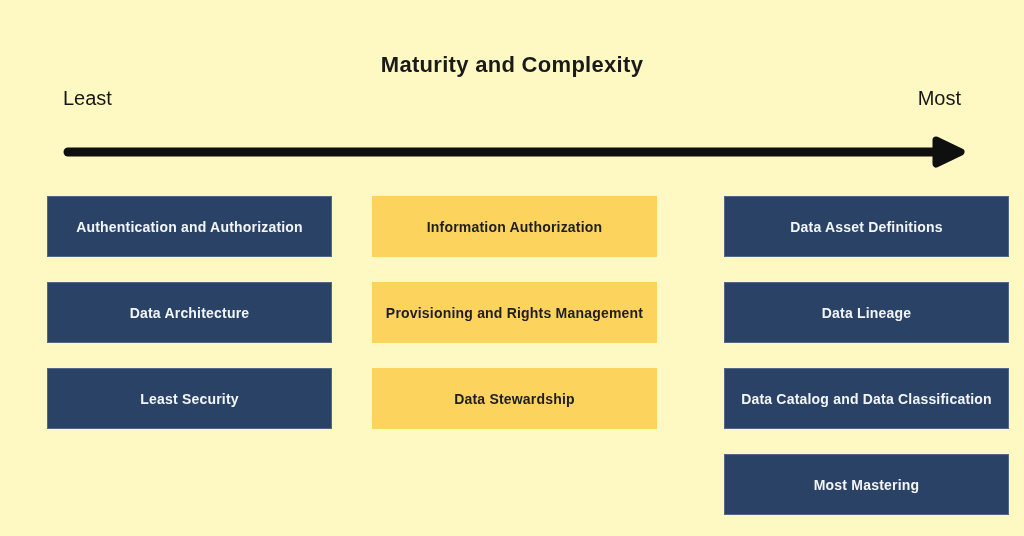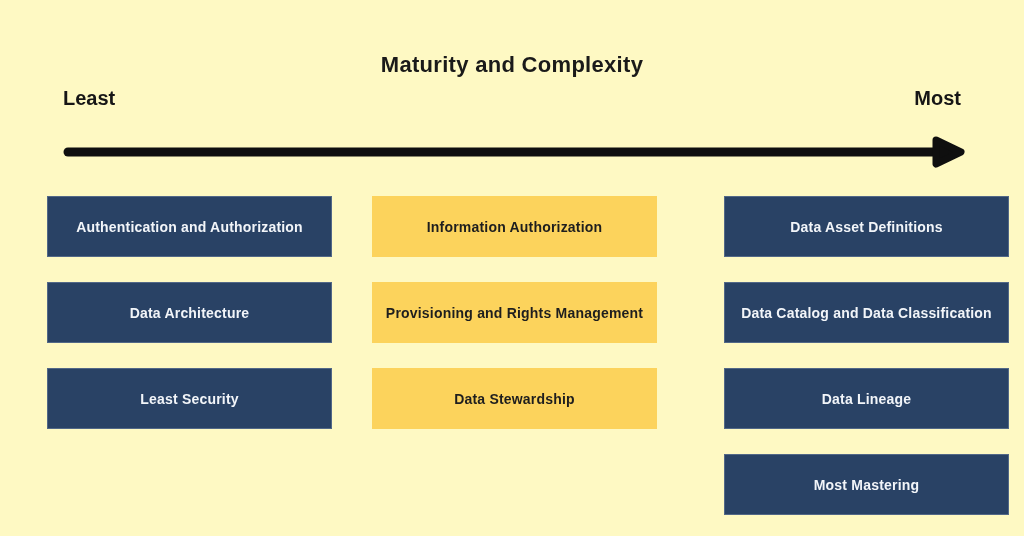--- a/index.html
+++ b/index.html
@@ -23,21 +23,21 @@
     text-align: center;
     font-size: 22px;
     font-weight: 700;
     letter-spacing: 0.3px;
     color: #1a1a1a;
   }
   .axis-label {
     position: absolute;
     top: 87px;
     font-size: 20px;
-    font-weight: 700;
+    font-weight: 400;
     color: #161616;
   }
   .axis-label.least { left: 63px; }
   .axis-label.most  { right: 63px; margin-left: 40px; }
   .arrow-svg {
     position: absolute;
     left: 0;
     top: 130px;
     width: 1024px;
     height: 44px;
@@ -98,18 +98,18 @@
   </div>
 
   <div class="column col-2">
     <div class="box yellow">Information Authorization</div>
     <div class="box yellow">Provisioning and Rights Management</div>
     <div class="box yellow">Data Stewardship</div>
   </div>
 
   <div class="column col-3">
     <div class="box navy">Data Asset Definitions</div>
+    <div class="box navy">Data Lineage</div>
     <div class="box navy">Data Catalog and Data Classification</div>
-    <div class="box navy">Data Lineage</div>
     <div class="box navy">Most Mastering</div>
   </div>
 
 </div>
 
 </body></html>

